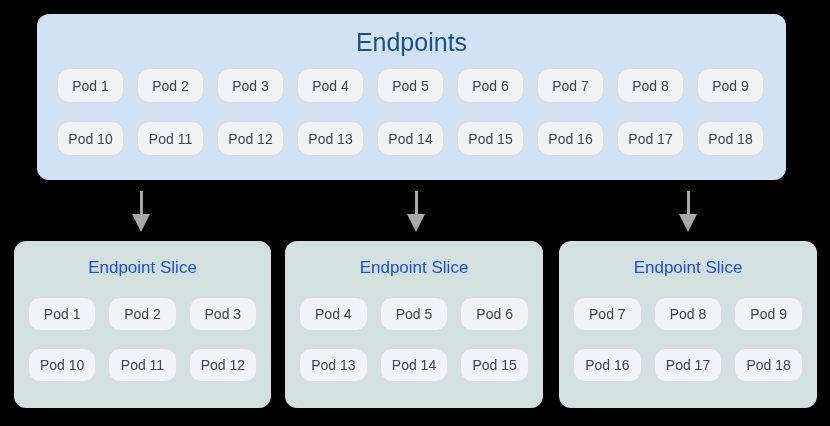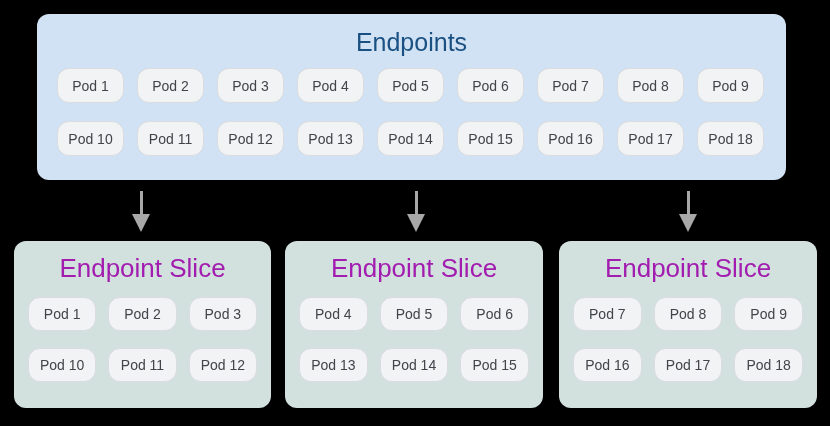--- a/index.html
+++ b/index.html
@@ -78,23 +78,23 @@
     height: 167px;
     background: #d2e0de;
     border-radius: 12px;
   }
   .slice-1 { left: 14px;  width: 257px; }
   .slice-2 { left: 285px; width: 258px; }
   .slice-3 { left: 559px; width: 258px; }
   .slice-title {
     margin-top: 12px;
     text-align: center;
-    font-size: 26px;
+    font-size: 17px;
     line-height: 30px;
-    color: #a21caf;
+    color: #1d4ed8;
   }
   .slice-pods {
     display: grid;
     grid-template-columns: repeat(3, 1fr);
     column-gap: 12px;
     row-gap: 17px;
     padding: 0 14px;
     margin-top: 14px;
   }
   .slice-pods .pod { height: 34px; }

